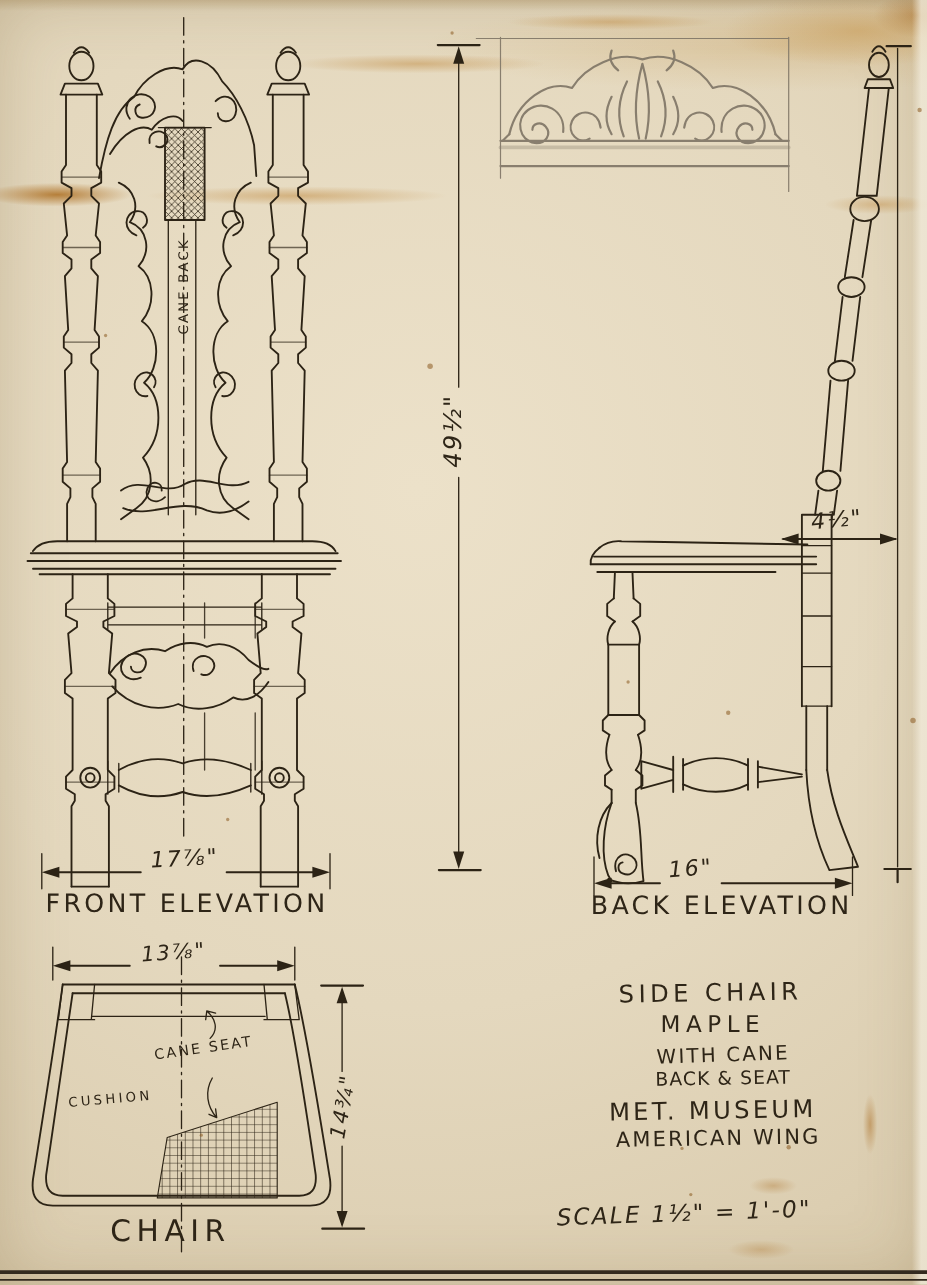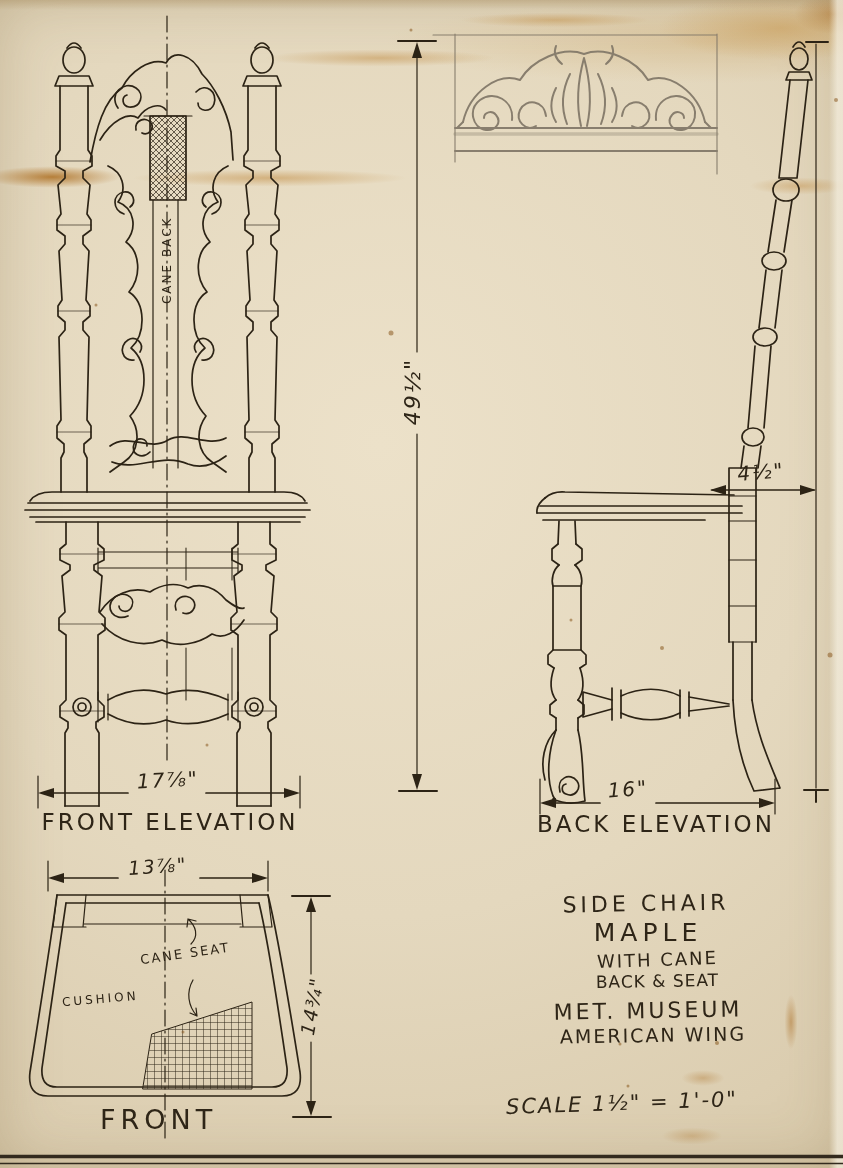--- a/index.html
+++ b/index.html
@@ -263,25 +263,25 @@
   <div class="lbl ctr" style="left:522px;top:812px;width:268px;font-size:23px;letter-spacing:3px;">BACK ELEVATION</div>
 
   <div class="lbl dim ctr" style="left:108px;top:857px;width:100px;font-size:19px;transform:rotate(-4deg);">13⅞"</div>
 
   <div class="lbl dim ctr" style="left:278px;top:996px;width:70px;font-size:19px;transform:rotate(-80deg);">14¾"</div>
 
   <div class="lbl" style="left:62px;top:993px;font-size:12px;letter-spacing:3px;transform:rotate(-5deg);">CUSHION</div>
 
   <div class="lbl" style="left:140px;top:947px;font-size:13px;letter-spacing:2px;transform:rotate(-8deg);">CANE SEAT</div>
 
-  <div class="lbl ctr" style="left:100px;top:1106px;width:110px;font-size:27px;letter-spacing:5px;">FRONT</div>
+  <div class="lbl ctr" style="left:100px;top:1106px;width:110px;font-size:27px;letter-spacing:5px;">CHAIR</div>
 
   <div>
     <div class="lbl ctr" style="left:550px;top:892px;width:192px;font-size:22px;letter-spacing:4px;transform:rotate(-1deg);">SIDE CHAIR</div>
-    <div class="lbl ctr" style="left:572px;top:920px;width:152px;font-size:25px;letter-spacing:5px;">MAPLE</div>
+    <div class="lbl ctr" style="left:572px;top:920px;width:152px;font-size:21px;letter-spacing:5px;">MAPLE</div>
     <div class="lbl ctr" style="left:585px;top:951px;width:145px;font-size:18px;letter-spacing:2px;transform:rotate(-2deg);">WITH CANE</div>
     <div class="lbl ctr" style="left:580px;top:973px;width:155px;font-size:17px;letter-spacing:1px;transform:rotate(-1deg);">BACK &amp; SEAT</div>
     <div class="lbl ctr" style="left:542px;top:999px;width:212px;font-size:22px;letter-spacing:3px;transform:rotate(-1deg);">MET. MUSEUM</div>
     <div class="lbl ctr" style="left:542px;top:1026px;width:222px;font-size:19px;letter-spacing:2px;transform:rotate(-1deg);">AMERICAN WING</div>
   </div>
 
   <div class="lbl dim" style="left:506px;top:1092px;font-size:21px;letter-spacing:2px;transform:rotate(-2deg);">SCALE 1½" = 1'-0"</div>
 </div>
 
 </body></html>

